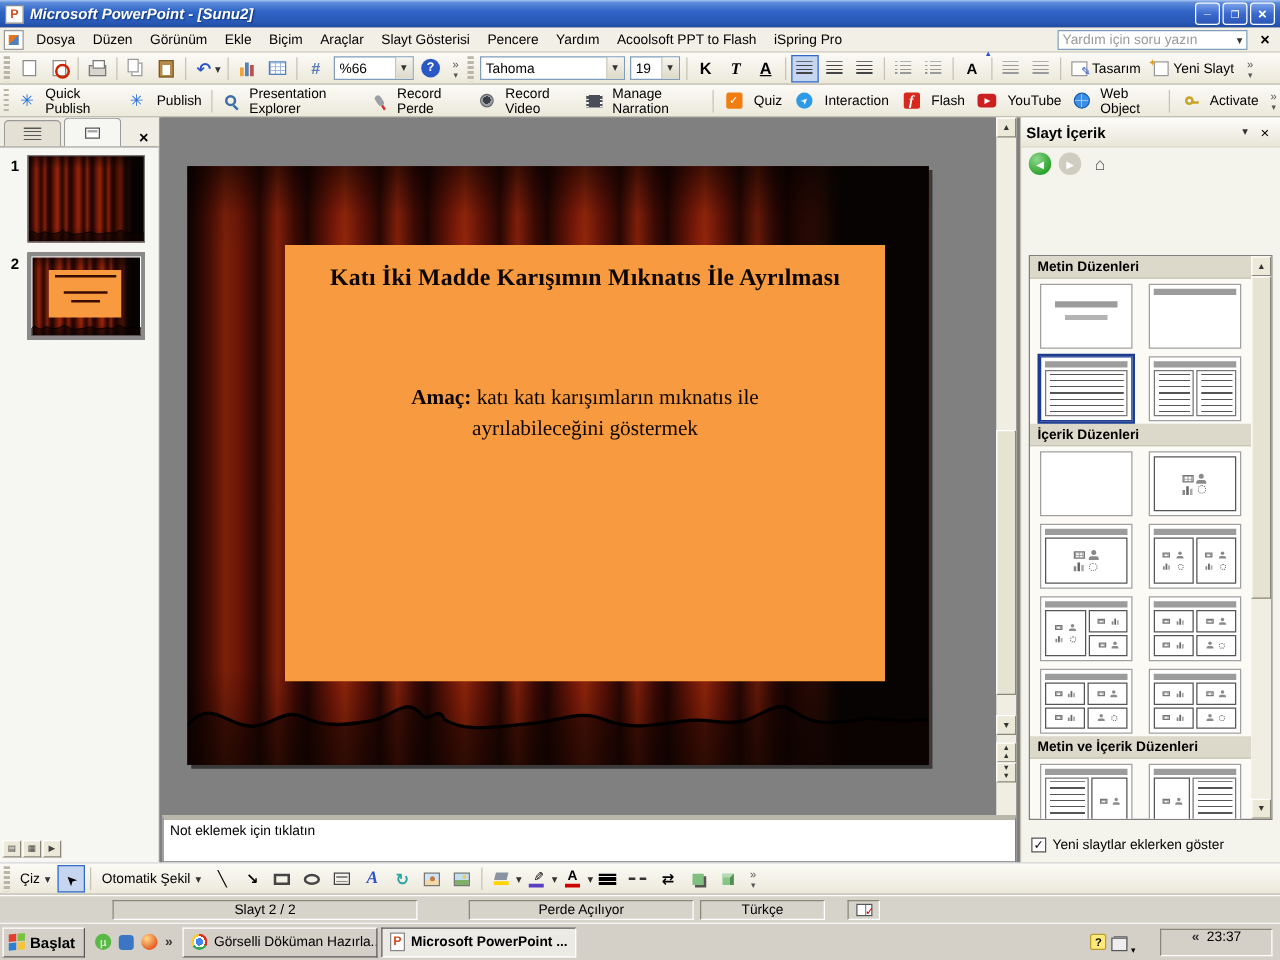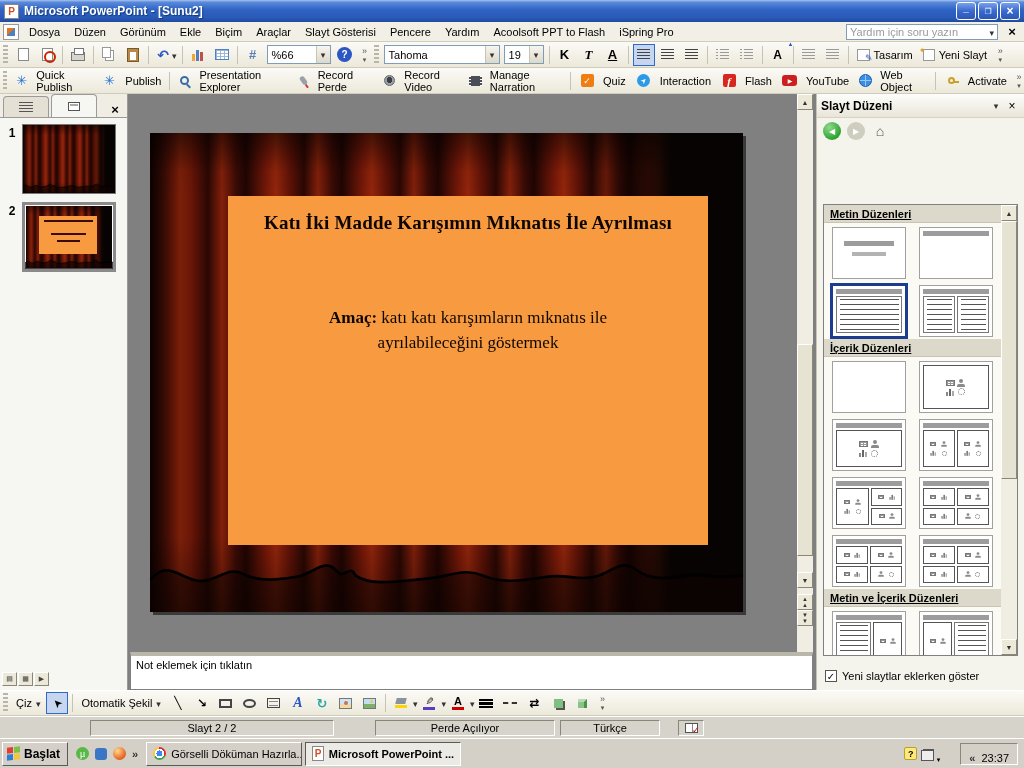--- a/index.html
+++ b/index.html
@@ -4,21 +4,21 @@
 <style>
   * { margin:0; padding:0; box-sizing:border-box; }
   html,body { width:1024px; height:768px; overflow:hidden; }
   body { font-family:"Liberation Sans","DejaVu Sans",sans-serif; font-size:11px; color:#000; }
   #root { position:relative; width:1024px; height:768px; background:#808080; overflow:hidden; }
 
   
   .titlebar { position:absolute; left:0; top:0; width:1024px; height:22px;
     background:linear-gradient(to bottom,#a8c4f0 0%,#5a8ada 10%,#2e62c4 45%,#2a5ab8 80%,#1e4a9e 100%);
     display:flex; align-items:center; padding:0 4px; color:#fff; }
-  .titlebar .apptitle { font-weight:bold; font-size:12px; margin-left:5px; text-shadow:1px 1px 1px #103a7a; flex:1; }
+  .titlebar .apptitle { font-weight:bold; font-size:12px; margin-left:5px; text-shadow:1px 1px 1px #103a7a; flex:1;font-style:italic; }
   .winbtns { display:flex; gap:2px; }
   .winbtn { width:20px; height:18px; border:1px solid #fff; border-radius:3px;
     background:linear-gradient(to bottom,#7aa0e8,#3a6ad0 50%,#2c56b4); color:#fff; font-size:10px; font-weight:bold;
     display:flex; align-items:center; justify-content:center; }
   .ppticon { width:15px; height:15px; background:#fff; border:1px solid #888; display:flex; align-items:center; justify-content:center; }
   .ppticon::before { content:"P"; color:#d04f23; font-weight:bold; font-size:10px; }
   .g-min::before{content:"_"; position:relative; top:-4px;} .g-rest::before{content:"❐"; font-size:8px;} .g-x::before{content:"×"; font-size:12px;}
 
   
   .menubar { position:absolute; left:0; top:22px; width:1024px; height:20px; background:#f1efe6;
@@ -161,21 +161,21 @@
   .tp-head .sp { flex:1; }
   .tp-hbtn { width:16px; height:16px; display:flex; align-items:center; justify-content:center; font-weight:normal; }
   .tp-nav { height:26px; display:flex; align-items:center; gap:6px; padding:0 6px; }
   .navball { width:18px; height:18px; border-radius:50%; display:flex; align-items:center; justify-content:center; color:#fff; font-size:8px; }
   .nav-back { background:radial-gradient(circle at 35% 30%,#8fd98f,#2da32d 70%); }
   .nav-fwd { background:#cfccc0; }
   .g-home::before { content:"⌂"; font-size:14px; color:#555; }
   .tp-apply { padding:2px 6px 4px; font-weight:bold; }
   .tp-list { position:absolute; left:6px; right:6px; top:110px; bottom:34px; border:1px solid #808080; background:#fbfaf5; overflow:hidden; }
   .tp-inner { position:absolute; left:0; top:0; right:16px; bottom:0; overflow:hidden; }
-  .tp-sec { height:18px; background:#dcd9ca; border-bottom:1px solid #c8c5b6; display:flex; align-items:center; padding-left:6px; font-weight:bold;text-decoration:underline; }
+  .tp-sec { height:18px; background:#dcd9ca; border-bottom:1px solid #c8c5b6; display:flex; align-items:center; padding-left:6px; font-weight:bold; }
   .lay-row { display:flex; justify-content:space-around; padding:4px 2px 2px; }
   .lay { width:74px; height:52px; background:#fff; border:1px solid #a0a0a0; padding:3px; display:flex; flex-direction:column; gap:2px; }
   .lay.sel { box-shadow:0 0 0 2px #1c3d8f; border-color:#1c3d8f; }
   .lt-bar { height:5px; background:#9c9c9c; flex:none; }
   .lt-c1 { height:5px; background:#9c9c9c; margin:10px 8px 0; flex:none; }
   .lt-c2 { height:4px; background:#b3b3b3; margin:4px 16px 0; flex:none; }
   .lt-text { flex:1; border:1px solid #777; padding:2px 2px 2px 3px;
     background:repeating-linear-gradient(to bottom,transparent 0 2px,#555 2px 3px,transparent 3px 5px); background-clip:content-box; }
   .lt-box { flex:1; border:1px solid #555; display:flex; align-items:center; justify-content:center; }
   .lt-cols { display:flex; gap:2px; flex:1; }
@@ -249,21 +249,21 @@
     background:#d4d0c8; border:1px solid; border-color:#fff #5a5a5a #5a5a5a #fff; white-space:nowrap; overflow:hidden; }
   .taskbtn.active { border-color:#5a5a5a #fff #fff #5a5a5a; background:#eceae4; font-weight:bold; }
   .ic-chrome { width:13px; height:13px; border-radius:50%; flex:none;
     background:radial-gradient(circle,#4285f4 0 3px,#fff 3px 4.5px,transparent 4.5px),conic-gradient(#d93025 0 33%,#34a853 33% 66%,#fcc934 66% 100%); }
   .tray { margin-left:auto; display:flex; align-items:center; gap:6px; padding-right:4px; }
   .tr-help { width:13px; height:13px; background:#ffe97a; border:1px solid #b99f2f; border-radius:2px; font-size:9px; font-weight:bold; display:flex; align-items:center; justify-content:center; }
   .tr-help::before{ content:"?"; }
   .tr-rest { width:11px; height:9px; border:1px solid #555; position:relative; background:#eee; }
   .tr-rest::before{ content:""; position:absolute; left:-3px; bottom:-4px; width:11px; height:9px; border:1px solid #555; background:#eee; }
   .tr-rest::after{ content:"▾"; position:absolute; right:-7px; bottom:-7px; font-size:7px; }
-  .clockbox { height:22px; display:flex; align-items:flex-end; gap:6px; padding:0 8px; border:1px solid; border-color:#8a8778 #fff #fff #8a8778;margin-left:20px; }
+  .clockbox { height:22px; display:flex; align-items:flex-start; gap:6px; padding:0 24px; border:1px solid; border-color:#8a8778 #fff #fff #8a8778;margin-left:20px; }
 </style>
 </head>
 <body>
 
 <div id="root">
 
   <div class="titlebar">
     <span class="ppticon"></span>
     <span class="apptitle">Microsoft PowerPoint - [Sunu2]</span>
     <span class="winbtns">
@@ -519,21 +519,21 @@
   <div class="vscroll">
     <span class="sbtn g-up" style="position:absolute; top:0;"></span>
     <span class="sthumb" style="top:250px; height:212px;"></span>
     <span class="sbtn g-dn" style="position:absolute; top:478px;"></span>
     <span class="sbtn dblarr dblup" style="position:absolute; top:500px;"></span>
     <span class="sbtn dblarr dbldn" style="position:absolute; top:516px;"></span>
   </div>
 
   <div class="taskpane">
     <div class="tp-head">
-      <span>Slayt Düzeni</span>
+      <span>Slayt İçerik</span>
       <span class="sp"></span>
       <span class="tp-hbtn dd"></span>
       <span class="tp-hbtn">×</span>
     </div>
     <div class="tp-nav">
       <span class="navball nav-back g-lt"></span>
       <span class="navball nav-fwd g-rt"></span>
       <span class="i g-home"></span>
     </div>
 

